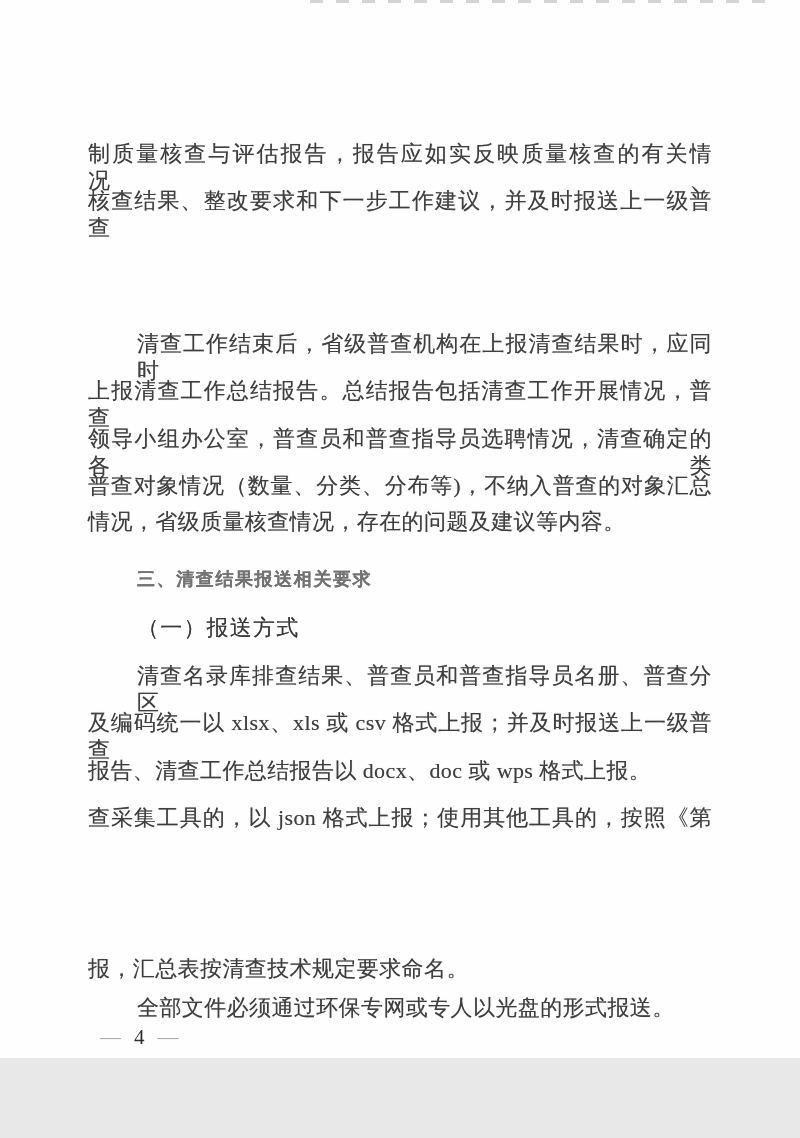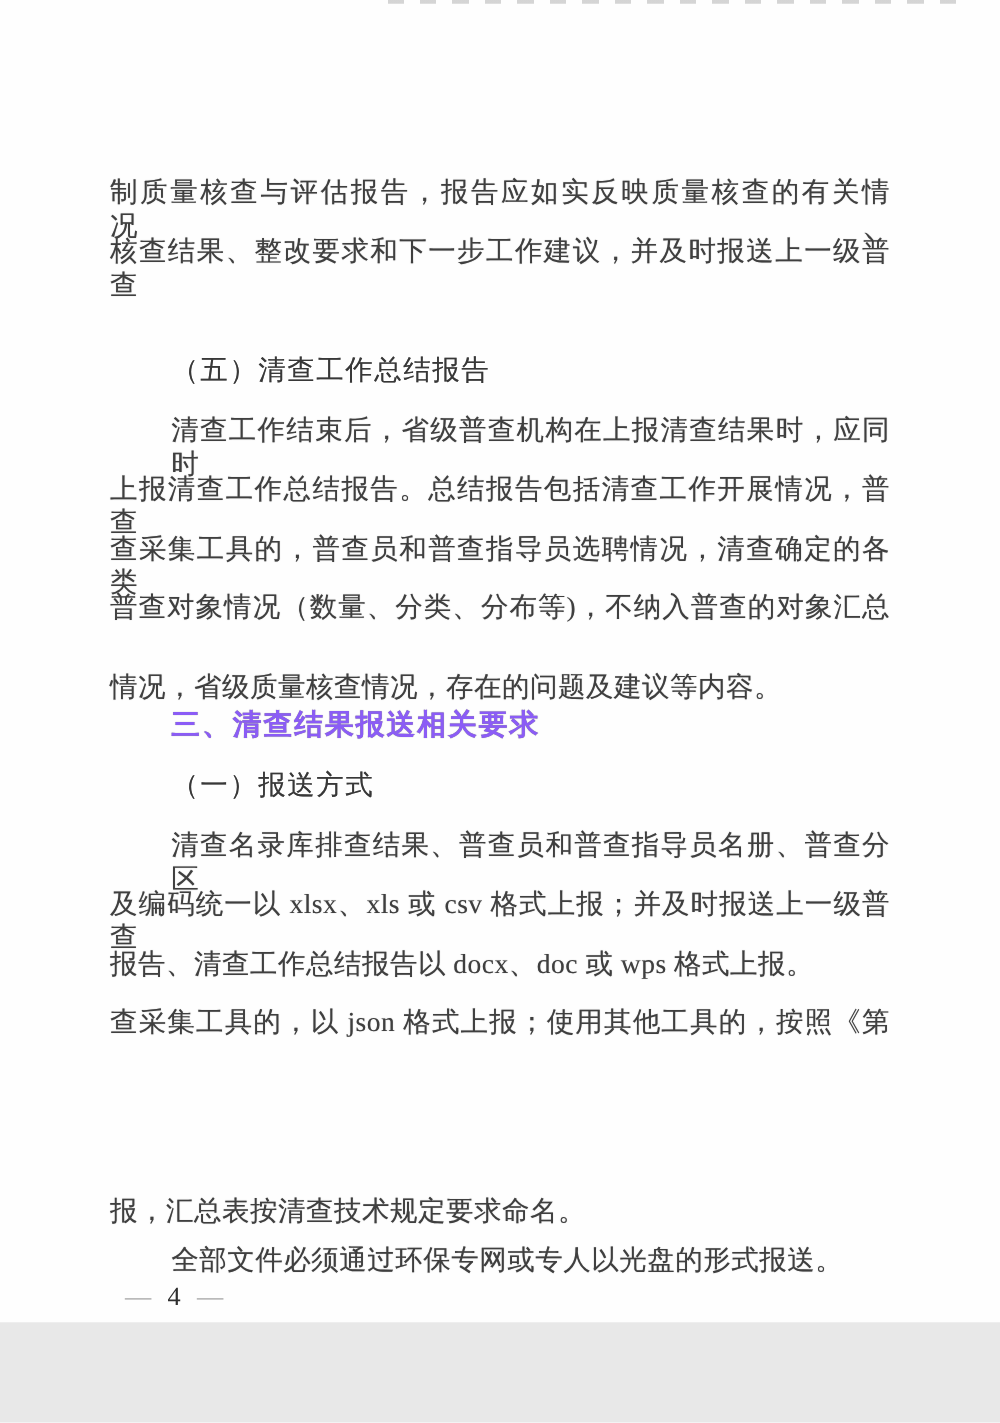--- a/index.html
+++ b/index.html
@@ -46,23 +46,23 @@
     padding-left: 49px;
   }
   .h-kai {
     color: #383838;
     letter-spacing: 1.2px;
     text-shadow: 0 0 0.5px rgba(55,55,55,0.6);
   }
   .h-bold {
     font-family: Liberation Sans, sans-serif;
     font-weight: bold;
-    font-size: 23px;
+    font-size: 18px;
     letter-spacing: 1.6px;
-    color: #8b5cf6;
+    color: #737373;
     text-shadow: 0 0 0.6px rgba(40,40,40,0.65);
   }
   .footer {
     position: absolute;
     left: 100px;
     top: 1025px;
     font-size: 21px;
     color: #3c3c3c;
   }
   .footer .dash {
@@ -78,27 +78,26 @@
 </head>
 <body>
 
 <div class="page">
 
   <div class="scan-artifact"></div>
 
   <div class="line fill" style="top:140px">制质量核查与评估报告，报告应如实反映质量核查的有关情况、</div>
   <div class="line fill" style="top:187px">核查结果、整改要求和下一步工作建议，并及时报送上一级普查</div>
 
-  <div class="line indent h-kai" style="top:282px">（五）清查工作总结报告</div>
 
   <div class="line fill" style="top:377px">上报清查工作总结报告。总结报告包括清查工作开展情况，普查</div>
   <div class="line indent fill" style="top:330px">清查工作结束后，省级普查机构在上报清查结果时，应同时</div>
-  <div class="line fill" style="top:425px">查采集工具的，普查员和普查指导员选聘情况，清查确定的各类</div>
+  <div class="line fill" style="top:425px">领导小组办公室，普查员和普查指导员选聘情况，清查确定的各类</div>
   <div class="line fill" style="top:472px">普查对象情况（数量、分类、分布等)，不纳入普查的对象汇总</div>
-  <div class="line" style="top:536px">情况，省级质量核查情况，存在的问题及建议等内容。</div>
+  <div class="line" style="top:508px">情况，省级质量核查情况，存在的问题及建议等内容。</div>
 
   <div class="line indent h-bold" style="top:566px">三、清查结果报送相关要求</div>
   <div class="line indent h-kai" style="top:614px">（一）报送方式</div>
 
   <div class="line indent fill" style="top:662px">清查名录库排查结果、普查员和普查指导员名册、普查分区</div>
   <div class="line fill" style="top:709px">及编码统一以 xlsx、xls 或 csv 格式上报；并及时报送上一级普查</div>
   <div class="line" style="top:757px">报告、清查工作总结报告以 docx、doc 或 wps 格式上报。</div>
 
   <div class="line fill" style="top:804px">查采集工具的，以 json 格式上报；使用其他工具的，按照《第</div>
   <div class="line" style="top:955px">报，汇总表按清查技术规定要求命名。</div>

